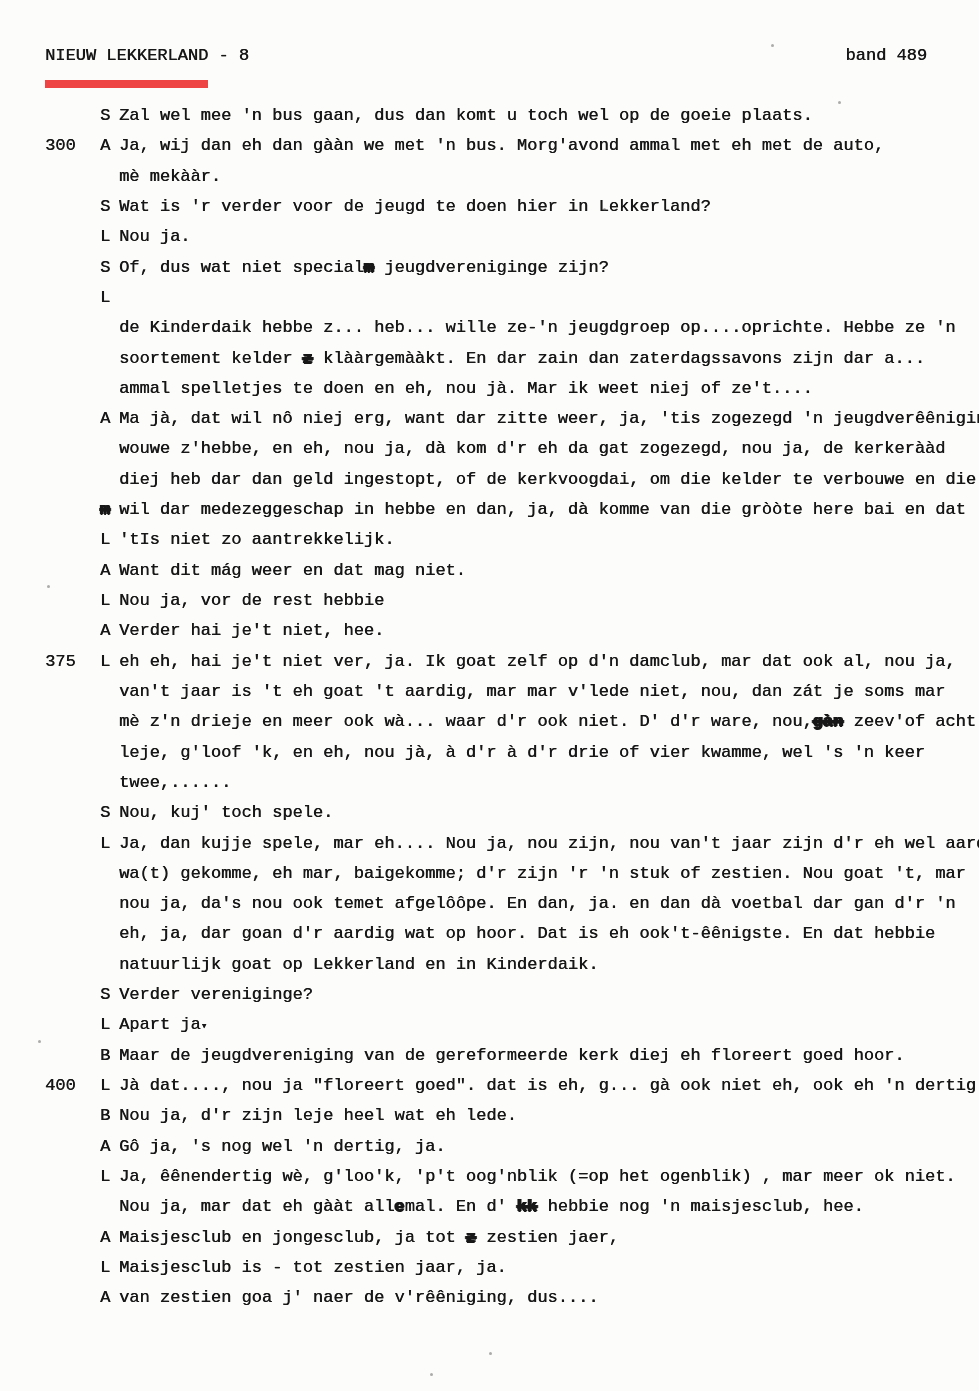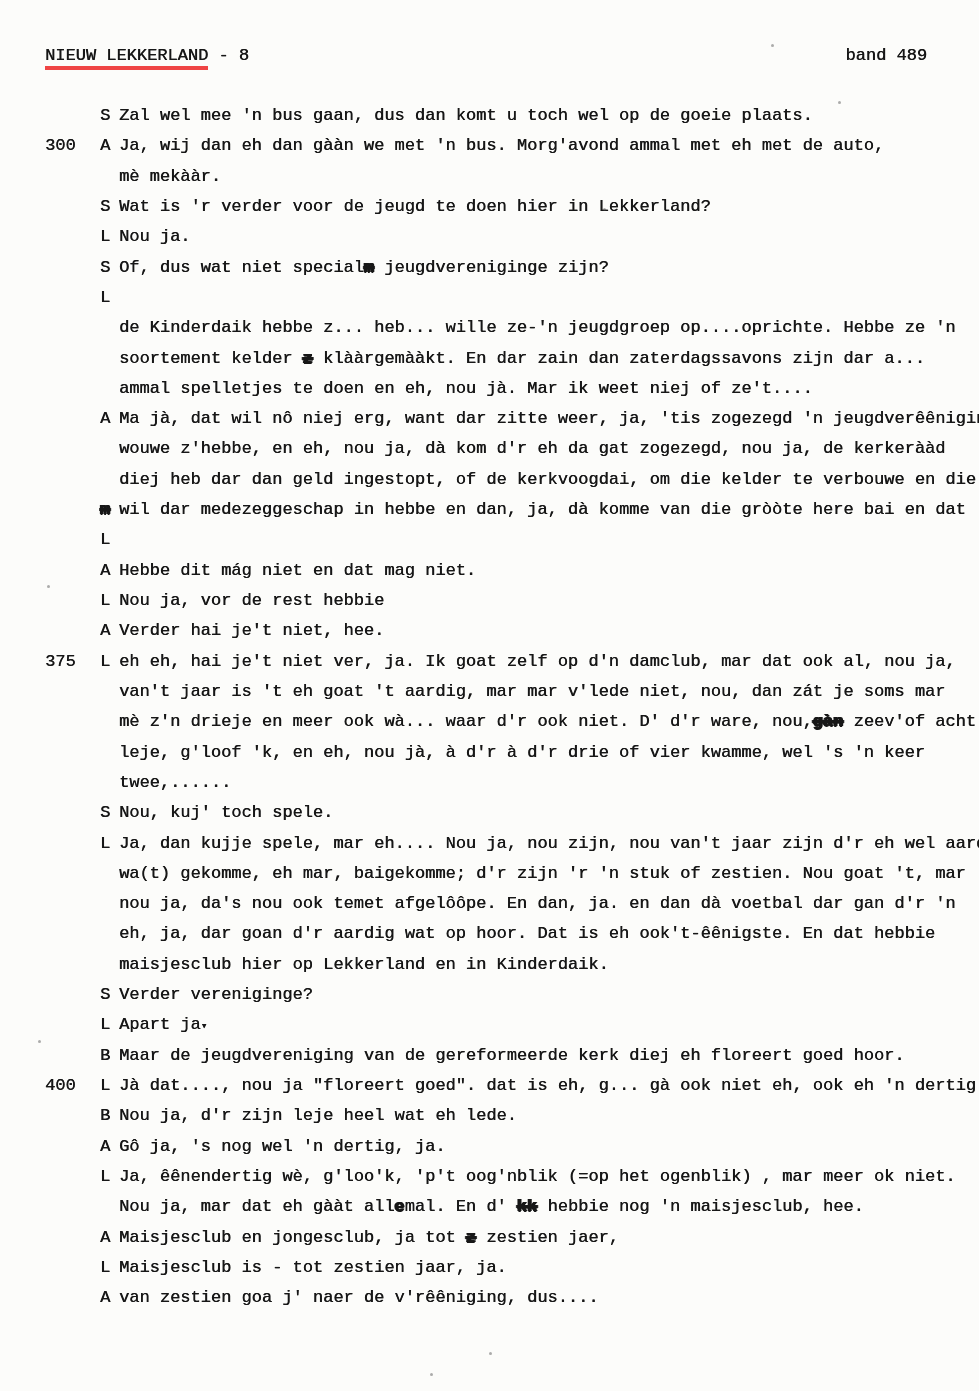--- a/index.html
+++ b/index.html
@@ -12,21 +12,21 @@
     color:#171717;
     font-family:"Liberation Mono","DejaVu Sans Mono",monospace;
     font-size:17px;
     text-shadow:0.4px 0 0 currentColor;
   }
   .hdr{
     position:absolute;top:46px;left:45px;right:52px;
     display:flex;justify-content:space-between;align-items:baseline;
     white-space:pre;
   }
-  .title-underlined{border-bottom:4px solid #ef4444;padding-bottom:1px;}
+  .title-underlined{border-bottom:8px solid #ef4444;padding-bottom:15px;}
   .transcript{position:absolute;top:106px;left:45px;right:0;}
   .tr{display:flex;height:30.32px;align-items:baseline;white-space:pre;}
   .num{width:55px;flex:none;}
   .spk{width:19px;flex:none;}
   .txt{flex:1;overflow:hidden;white-space:pre;}
   .xout{
     font-weight:bold;
     text-decoration:line-through;
     text-decoration-thickness:3px;
     text-shadow:0.8px 0 0 currentColor,-0.8px 0 0 currentColor,0 0.7px 0 currentColor;
@@ -57,35 +57,35 @@
       <div class="tr"><span class="num"></span><span class="spk">L</span><span class="txt">Nou ja.</span></div>
       <div class="tr"><span class="num"></span><span class="spk">S</span><span class="txt">Of, dus wat niet special<span class="corr"><span class="above">e</span><span class="xout">m</span></span> jeugdvereniginge zijn?</span></div>
       <div class="tr"><span class="num"></span><span class="spk">L</span></div>
       <div class="tr"><span class="num"></span><span class="spk"></span><span class="txt">de Kinderdaik hebbe z... heb... wille ze-'n jeugdgroep op....oprichte. Hebbe ze 'n</span></div>
       <div class="tr"><span class="num"></span><span class="spk"></span><span class="txt">soortement kelder <span class="xout">z</span> klààrgemààkt. En dar zain dan zaterdagssavons zijn dar a...</span></div>
       <div class="tr"><span class="num"></span><span class="spk"></span><span class="txt">ammal spelletjes te doen en eh, nou jà. Mar ik weet niej of ze't....</span></div>
       <div class="tr"><span class="num"></span><span class="spk">A</span><span class="txt">Ma jà, dat wil nô niej erg, want dar zitte weer, ja, 'tis zogezegd 'n jeugdverêênigin</span></div>
       <div class="tr"><span class="num"></span><span class="spk"></span><span class="txt">wouwe z'hebbe, en eh, nou ja, dà kom d'r eh da gat zogezegd, nou ja, de kerkerààd</span></div>
       <div class="tr"><span class="num"></span><span class="spk"></span><span class="txt">diej heb dar dan geld ingestopt, of de kerkvoogdai, om die kelder te verbouwe en die</span></div>
       <div class="tr"><span class="num"></span><span class="spk"><span class="xout">m</span></span><span class="txt">wil dar medezeggeschap in hebbe en dan, ja, dà komme van die gròòte here bai en dat</span></div>
-      <div class="tr"><span class="num"></span><span class="spk">L</span></div>
-      <div class="tr"><span class="num"></span><span class="spk">A</span><span class="txt">Hebbe dit mág niet en dat mag niet.</span></div>
+      <div class="tr"><span class="num"></span><span class="spk">L</span><span class="txt">'tIs niet zo aantrekkelijk.</span></div>
+      <div class="tr"><span class="num"></span><span class="spk">A</span><span class="txt">Want dit mág weer en dat mag niet.</span></div>
       <div class="tr"><span class="num"></span><span class="spk">L</span><span class="txt">Nou ja, vor de rest hebbie</span></div>
       <div class="tr"><span class="num"></span><span class="spk">A</span><span class="txt">Verder hai je't niet, hee.</span></div>
       <div class="tr"><span class="num">375</span><span class="spk">L</span><span class="txt">eh eh, hai je't niet ver, ja. Ik goat zelf op d'n damclub, mar dat ook al, nou ja,</span></div>
       <div class="tr"><span class="num"></span><span class="spk"></span><span class="txt">van't jaar is 't eh goat 't aardig, mar mar v'lede niet, nou, dan zát je soms mar</span></div>
       <div class="tr"><span class="num"></span><span class="spk"></span><span class="txt">mè z'n drieje en meer ook wà... waar d'r ook niet. D' d'r ware, nou,<span class="xout">gàn</span> zeev'of acht</span></div>
       <div class="tr"><span class="num"></span><span class="spk"></span><span class="txt">leje, g'loof 'k, en eh, nou jà, à d'r à d'r drie of vier kwamme, wel 's 'n keer</span></div>
       <div class="tr"><span class="num"></span><span class="spk"></span><span class="txt">twee,......</span></div>
       <div class="tr"><span class="num"></span><span class="spk">S</span><span class="txt">Nou, kuj' toch spele.</span></div>
       <div class="tr"><span class="num"></span><span class="spk">L</span><span class="txt">Ja, dan kujje spele, mar eh.... Nou ja, nou zijn, nou van't jaar zijn d'r eh wel aard</span></div>
       <div class="tr"><span class="num"></span><span class="spk"></span><span class="txt">wa(t) gekomme, eh mar, baigekomme; d'r zijn 'r 'n stuk of zestien. Nou goat 't, mar</span></div>
       <div class="tr"><span class="num"></span><span class="spk"></span><span class="txt">nou ja, da's nou ook temet afgelôôpe. En dan, ja. en dan dà voetbal dar gan d'r 'n</span></div>
       <div class="tr"><span class="num"></span><span class="spk"></span><span class="txt">eh, ja, dar goan d'r aardig wat op hoor. Dat is eh ook't-êênigste. En dat hebbie</span></div>
-      <div class="tr"><span class="num"></span><span class="spk"></span><span class="txt">maisjesclub hier op Lekkerland en in Kinderdaik.</span></div>
+      <div class="tr"><span class="num"></span><span class="spk"></span><span class="txt">natuurlijk goat op Lekkerland en in Kinderdaik.</span></div>
       <div class="tr"><span class="num"></span><span class="spk">S</span><span class="txt">Verder vereniginge?</span></div>
       <div class="tr"><span class="num"></span><span class="spk">L</span><span class="txt">Apart ja<span class="mark">▾</span></span></div>
       <div class="tr"><span class="num"></span><span class="spk">B</span><span class="txt">Maar de jeugdvereniging van de gereformeerde kerk diej eh floreert goed hoor.</span></div>
       <div class="tr"><span class="num">400</span><span class="spk">L</span><span class="txt">Jà dat...., nou ja "floreert goed". dat is eh, g... gà ook niet eh, ook eh 'n dertig.</span></div>
       <div class="tr"><span class="num"></span><span class="spk">B</span><span class="txt">Nou ja, d'r zijn leje heel wat eh lede.</span></div>
       <div class="tr"><span class="num"></span><span class="spk">A</span><span class="txt">Gô ja, 's nog wel 'n dertig, ja.</span></div>
       <div class="tr"><span class="num"></span><span class="spk">L</span><span class="txt">Ja, êênendertig wè, g'loo'k, 'p't oog'nblik (=op het ogenblik) , mar meer ok niet.</span></div>
       <div class="tr"><span class="num"></span><span class="spk"></span><span class="txt">Nou ja, mar dat eh gààt all<span class="overtype">e</span>mal. En d' <span class="xout">kk</span> hebbie nog 'n maisjesclub, hee.</span></div>
       <div class="tr"><span class="num"></span><span class="spk">A</span><span class="txt">Maisjesclub en jongesclub, ja tot <span class="xout">z</span> zestien jaer,</span></div>
       <div class="tr"><span class="num"></span><span class="spk">L</span><span class="txt">Maisjesclub is - tot zestien jaar, ja.</span></div>

